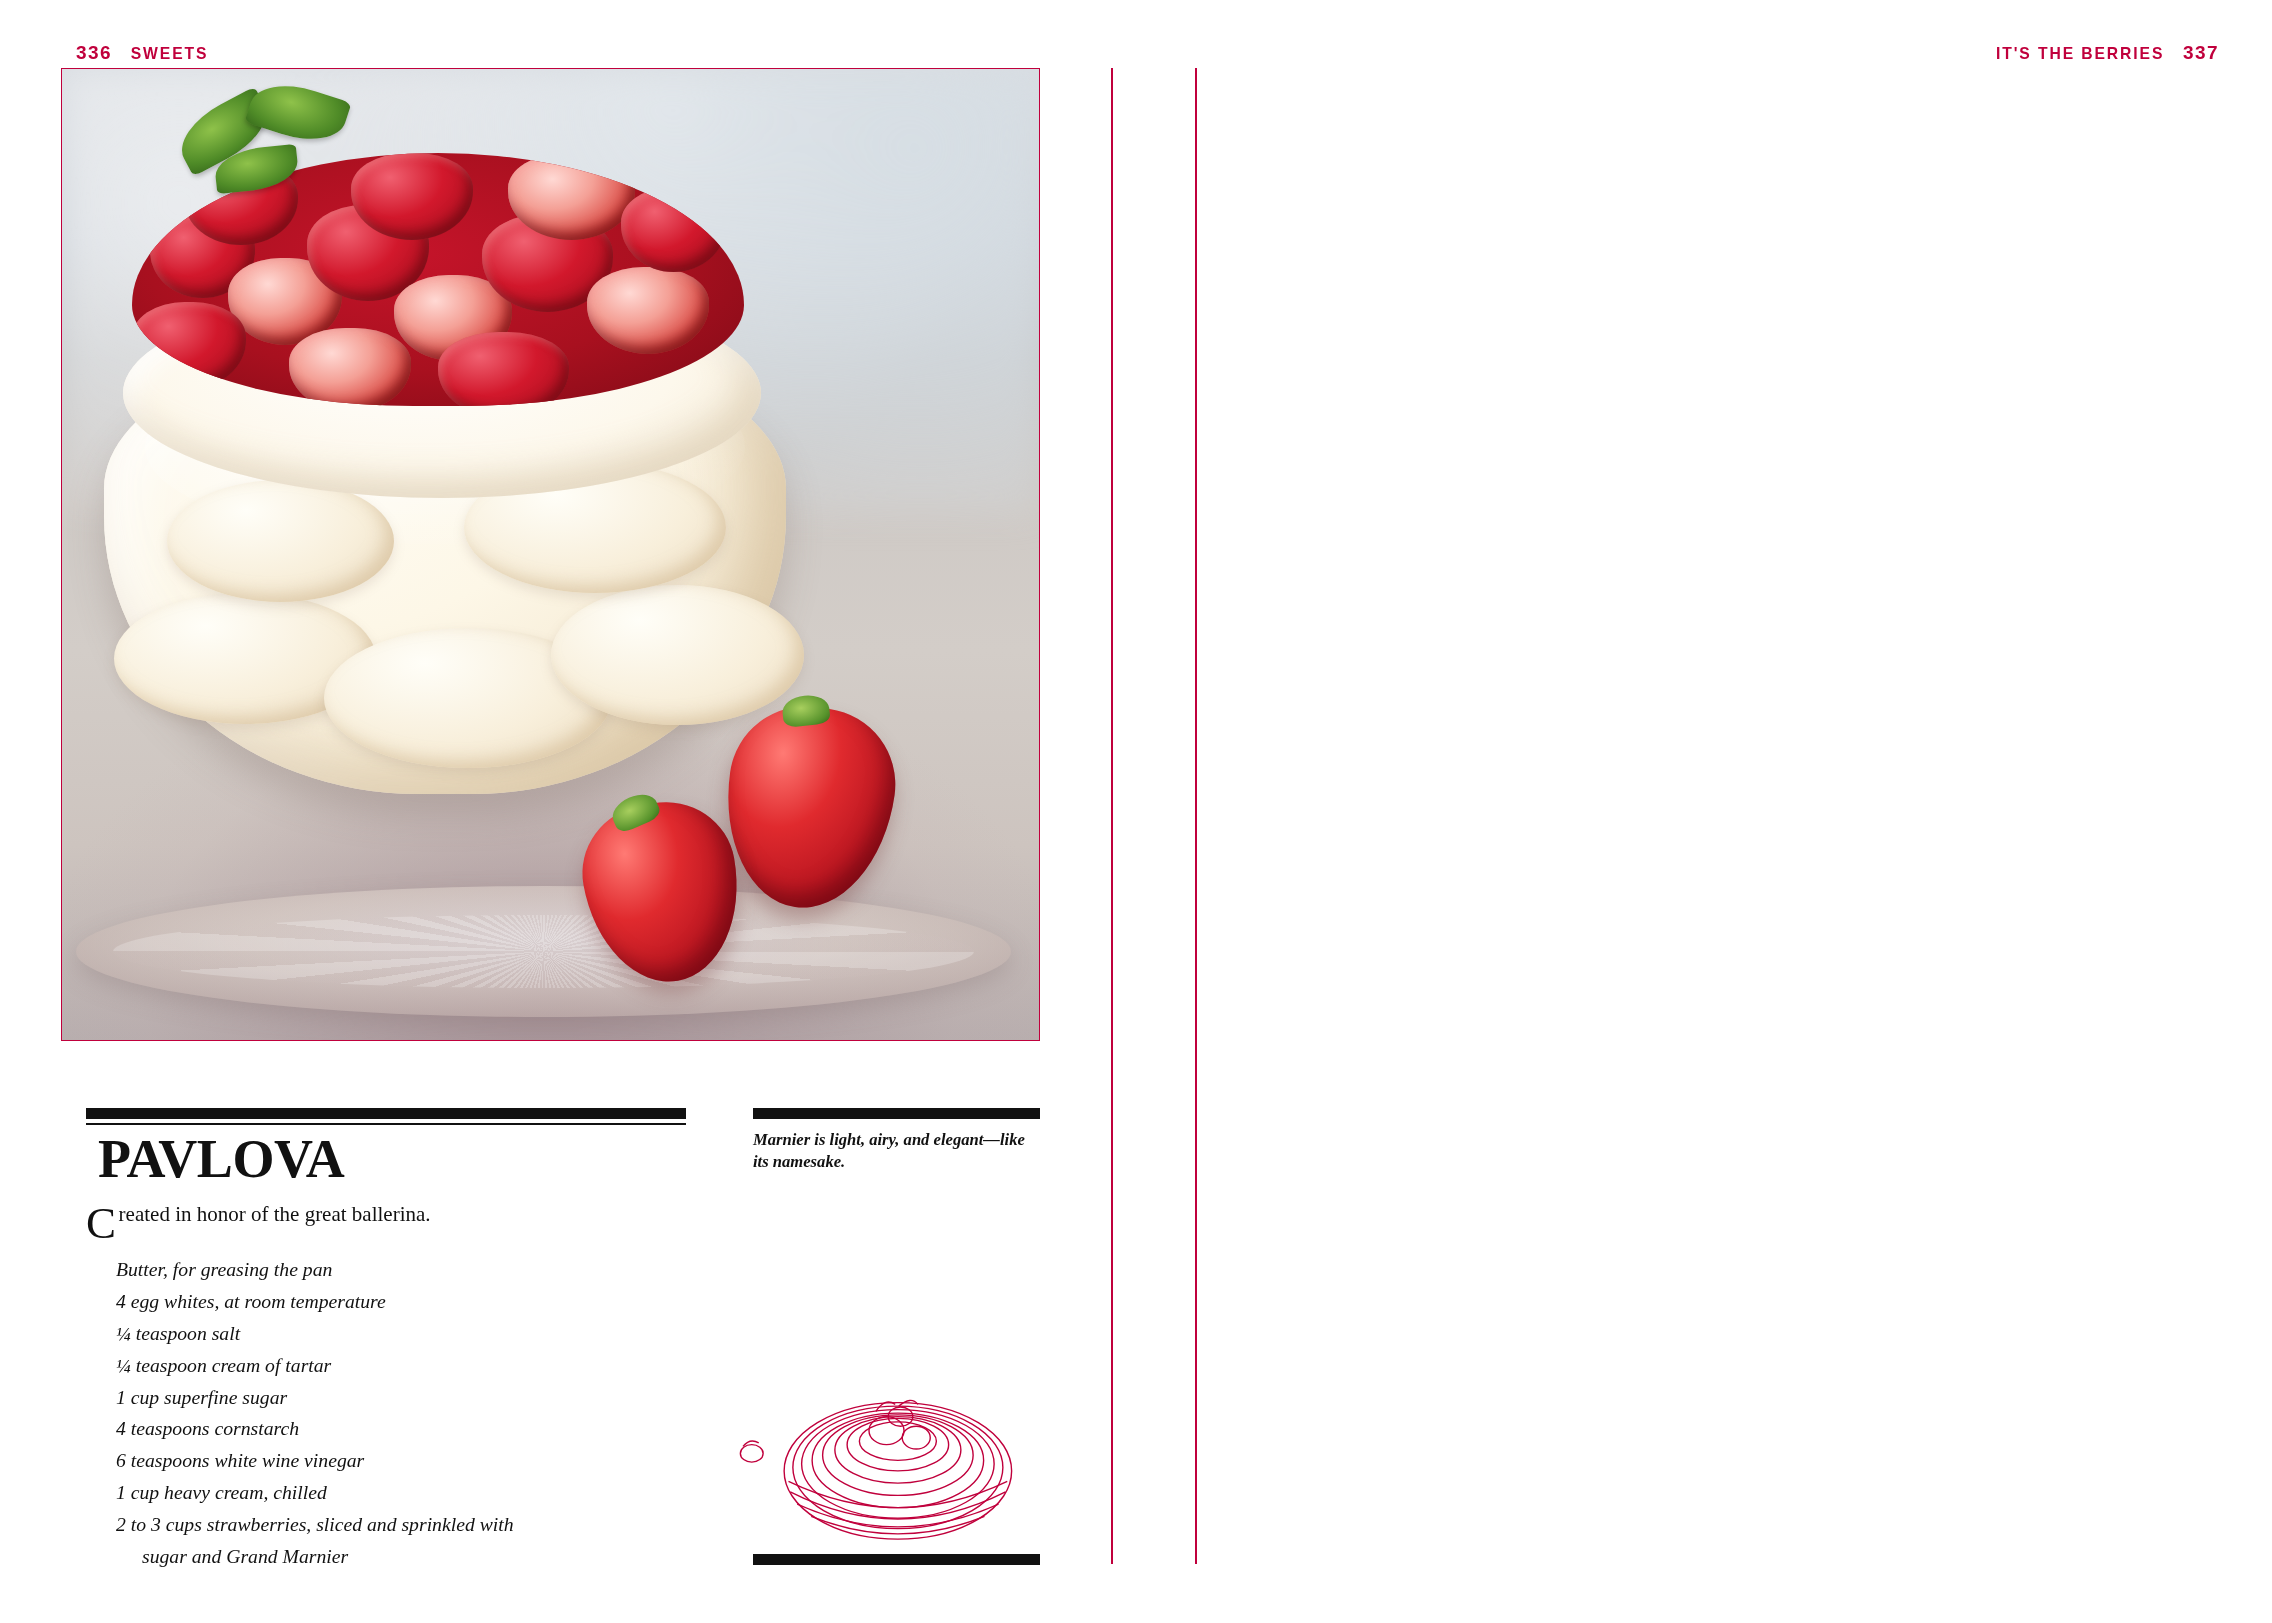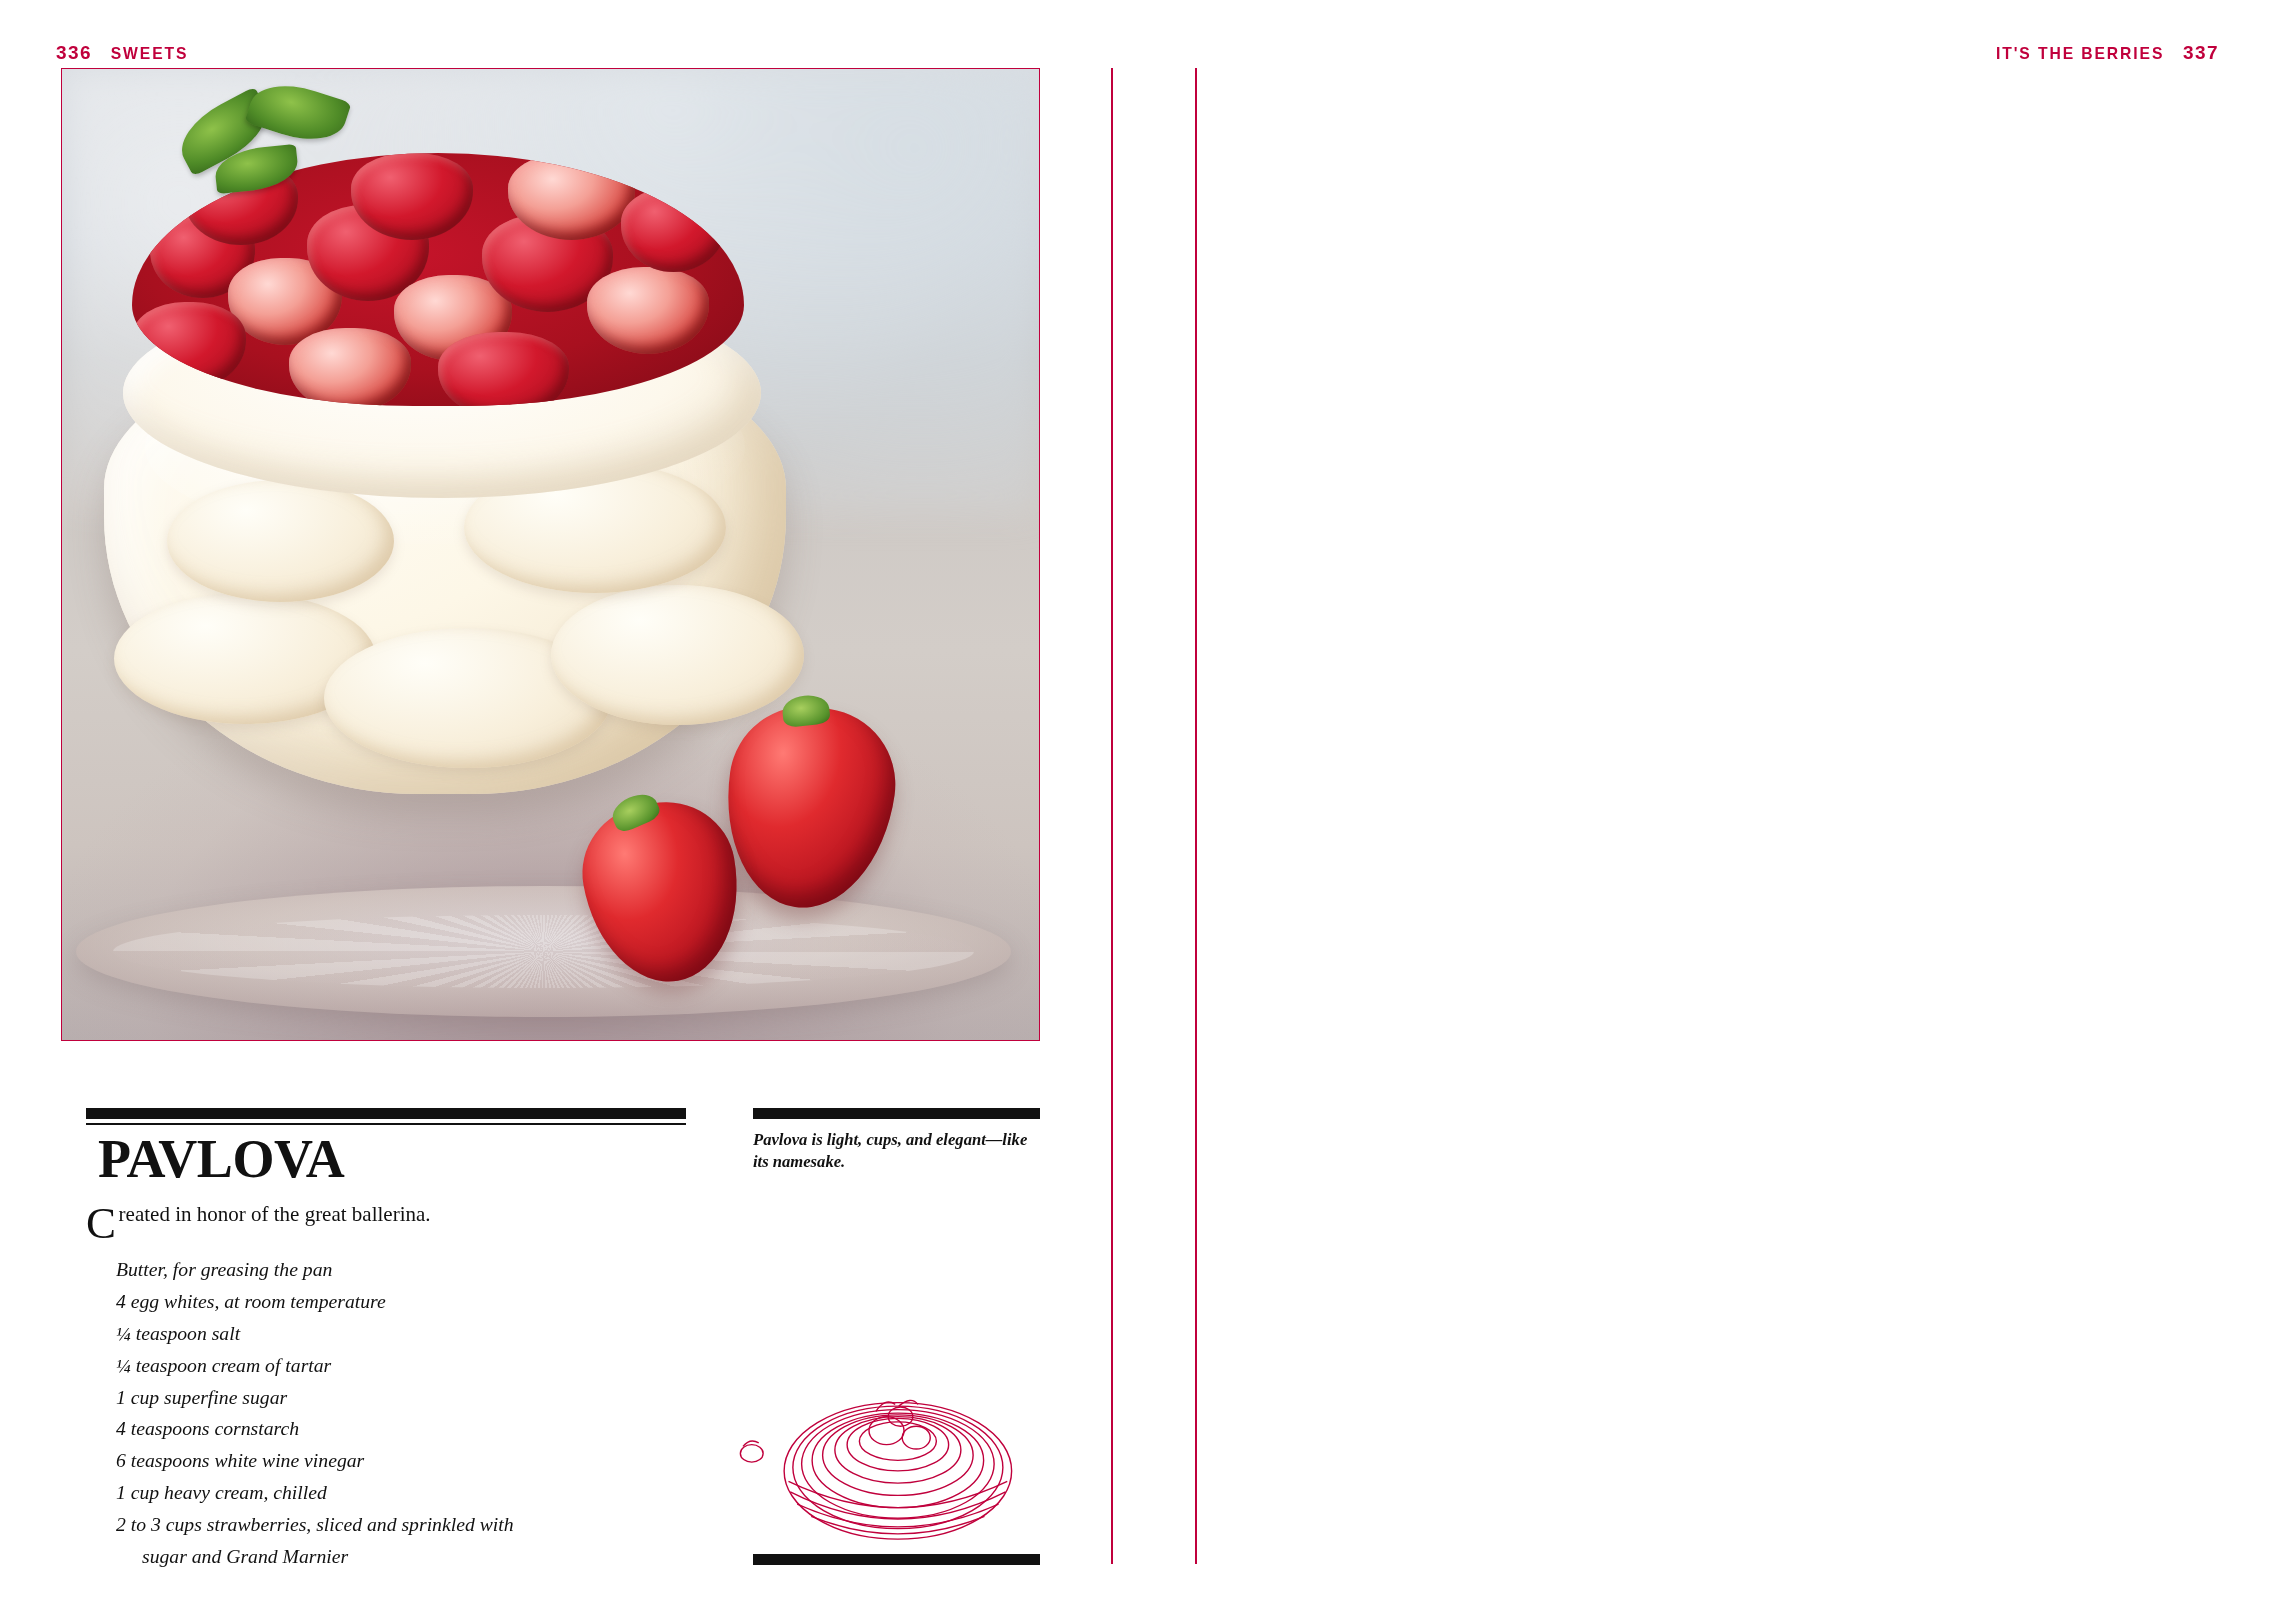--- a/index.html
+++ b/index.html
@@ -42,21 +42,21 @@
     white-space: nowrap;
   }
   .runhead .folio {
     font-size: 19px;
     font-weight: bold;
   }
   .runhead .sect {
     font-size: 15.7px;
     letter-spacing: 1.9px;
   }
-  .runhead-left  { left: 56px; }
+  .runhead-left  { left: 76px; }
   .runhead-right { right: 54px; text-align: right; }
 
   
   .photo-frame {
     position: absolute;
     left: 61px;
     top: 68px;
     width: 979px;
     height: 973px;
     border: 1.7px solid #c0003c;
@@ -349,21 +349,21 @@
         <div>4 teaspoons cornstarch</div>
         <div>6 teaspoons white wine vinegar</div>
         <div>1 cup heavy cream, chilled</div>
         <div>2 to 3 cups strawberries, sliced and sprinkled with</div>
         <div class="cont">sugar and Grand Marnier</div>
       </div>
     </div>
 
     <div class="caption-block">
       <div class="rule-thick"></div>
-      <div class="caption-text">Pavlova is light, cups, and elegant—like its namesake.</div>
+      <div class="caption-text">Marnier is light, airy, and elegant—like its namesake.</div>
     </div>
 
     <div class="orn-wrap">
       <svg width="315" height="219" viewBox="0 0 360 250" fill="none" stroke="#c0003c" stroke-width="1.6">
         <ellipse cx="185" cy="138" rx="130" ry="78"></ellipse>
         <ellipse cx="185" cy="134" rx="120" ry="70"></ellipse>
         <ellipse cx="185" cy="130" rx="110" ry="62"></ellipse>
         <ellipse cx="185" cy="126" rx="98" ry="54"></ellipse>
         <ellipse cx="185" cy="120" rx="86" ry="46"></ellipse>
         <ellipse cx="185" cy="114" rx="72" ry="38"></ellipse>

